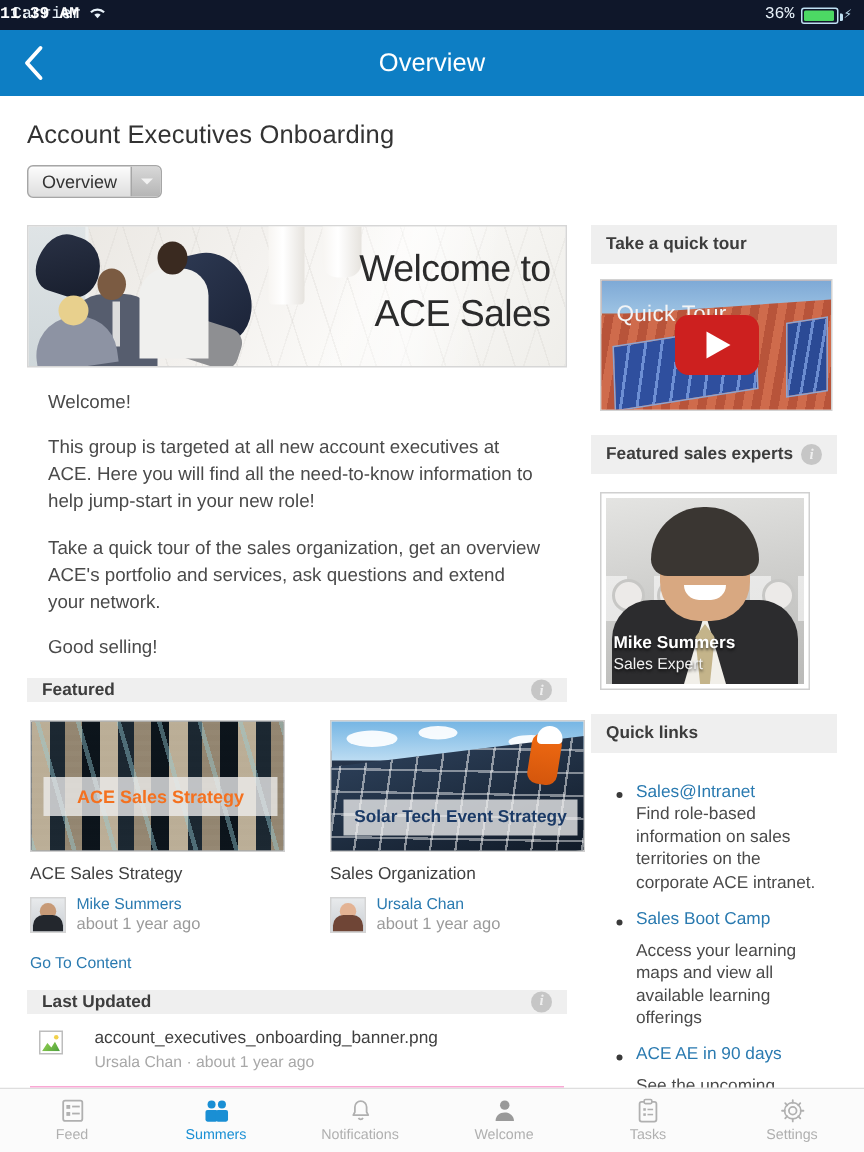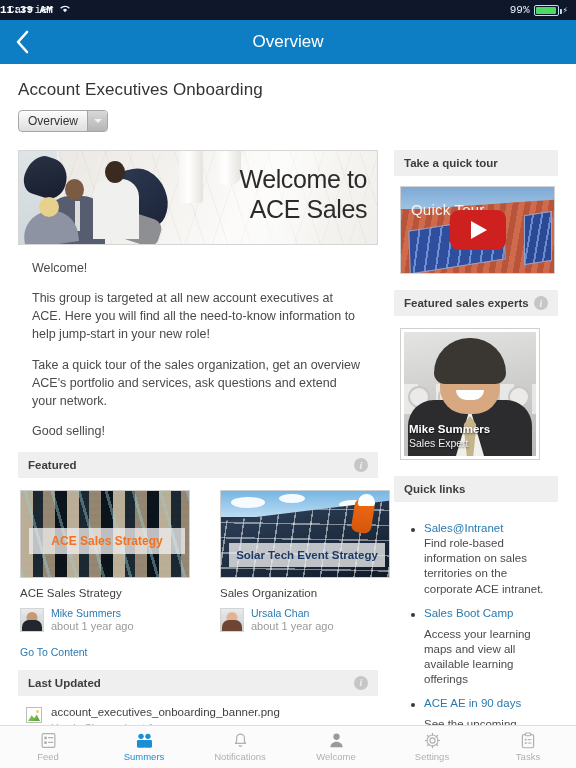--- a/index.html
+++ b/index.html
@@ -117,21 +117,21 @@
     font-size: 25px; line-height: 1.18; color: #2b2b2b; font-weight: 300;
     letter-spacing: -0.4px;
   }
 
   
   .welcome { padding: 14px 14px 0 14px; }
   .welcome p { font-size: 12.5px; color: #4a4a4a; line-height: 1.45; margin-bottom: 12px; }
 
   
   .sec-head {
-    background: #efefef; height: 26px; display: flex; align-items: center;
+    background: #efefef; height: 16px; display: flex; align-items: center;
     padding: 0 10px; margin-top: 10px;
   }
   .sec-head .t { font-size: 11.5px; color: #3d3d3d; font-weight: bold; }
   .info-icon {
     margin-left: auto; width: 14px; height: 14px; border-radius: 50%;
     background: #c6c6c6; color: #efefef; font-size: 10px; font-style: italic;
     font-family: "Liberation Serif", serif; font-weight: bold;
     display: flex; align-items: center; justify-content: center; cursor: pointer;
   }
 
@@ -181,21 +181,21 @@
   .avatar .torso { position:absolute; left:50%; transform:translateX(-50%); bottom:0; width:20px; height:11px; border-radius:7px 7px 0 0; }
   .avatar.a1 .face { background:#c79a77; } .avatar.a1 .torso { background:#23272d; }
   .avatar.a2 .face { background:#e3b394; } .avatar.a2 .torso { background:#6f4536; }
   .byline .meta { line-height: 1.25; }
   .byline .nm { font-size: 10.5px; color: #2a7ab0; cursor:pointer; }
   .byline .tm { font-size: 11px; color: #9a9a9a; }
   .goto { font-size: 10.5px; color: #2a7ab0; margin-top: 12px; cursor: pointer; display:inline-block;}
 
   
   .lu-list { padding: 0 2px; }
-  .lu-item { display: flex; gap: 9px; padding: 10px 4px 10px 6px; border-bottom: 4px solid #f9a8d4; align-items: flex-start; cursor: pointer;}
+  .lu-item { display: flex; gap: 21px; padding: 10px 4px 10px 6px; border-bottom: 4px solid #f9a8d4; align-items: flex-start; cursor: pointer;}
   .lu-ico { width: 16px; height: 16px; flex: 0 0 16px; margin-top: 1px; position: relative; }
   .ico-image { border: 1px solid #bdbdbd; background: #fff; }
   .ico-image::after { content:""; position:absolute; left:1px; right:1px; bottom:1px; height:8px;
      background: linear-gradient(135deg,#7fc24a 40%, #4a9e3c); clip-path: polygon(0 100%, 30% 30%, 52% 68%, 72% 20%, 100% 100%); }
   .ico-image::before { content:""; position:absolute; right:2px; top:2px; width:3px;height:3px;border-radius:50%;background:#f2d14b;}
   .lu-name { font-size: 11.5px; color: #3f3f3f; }
   .lu-sub { font-size: 10.5px; color: #a8a8a8; margin-top: 4px; }
 
   
   .side-head {
@@ -277,21 +277,21 @@
       <span>Carrier</span>
       <span class="wifi">
         <svg width="12" height="9" viewBox="0 0 12 9">
             <path d="M6 8.2 3.9 5.9a3 3 0 0 1 4.2 0z" fill="#e8f2fa"></path>
             <path d="M6 3.1c1.5 0 2.9.6 3.9 1.6l1-1A6.9 6.9 0 0 0 6 1.7 6.9 6.9 0 0 0 1.1 3.7l1 1A5.5 5.5 0 0 1 6 3.1z" fill="#e8f2fa"></path>
           </svg>
       </span>
     </div>
     <div class="sb-center">11:39 AM</div>
     <div class="sb-right">
-      <span>99%</span>
+      <span>36%</span>
       <span class="battery">
           <i></i>
         </span>
       <span class="bolt">⚡</span>
     </div>
   </div>
 
   <div class="navbar">
     <div class="nav-back">
       <svg width="14" height="24" viewBox="0 0 14 24">
@@ -516,36 +516,36 @@
 
     <div class="tab">
       <svg width="17" height="17" viewBox="0 0 20 20">
         <circle cx="10" cy="5.6" r="3.7" fill="#9a9a9a"></circle>
         <path d="M2.8 18c0-4 3.2-6.6 7.2-6.6s7.2 2.6 7.2 6.6z" fill="#9a9a9a"></path>
       </svg>
       <span class="lbl">Welcome</span>
     </div>
 
     <div class="tab">
-      <svg width="17" height="17" viewBox="0 0 20 20">
-        <circle cx="10" cy="10" r="3" fill="none" stroke="#b0b0b0" stroke-width="1.4"></circle>
-        <g stroke="#b0b0b0" stroke-width="1.4" stroke-linecap="round">
-          <path d="M10 1.6v2.2M10 16.2v2.2M1.6 10h2.2M16.2 10h2.2M4.1 4.1l1.6 1.6M14.3 14.3l1.6 1.6M15.9 4.1l-1.6 1.6M5.7 14.3l-1.6 1.6"></path>
-        </g>
-        <circle cx="10" cy="10" r="6.4" fill="none" stroke="#b0b0b0" stroke-width="1.3"></circle>
-      </svg>
-      <span class="lbl">Settings</span>
-    </div>
-
-    <div class="tab">
       <svg width="16" height="17" viewBox="0 0 18 20">
         <rect x="2.4" y="3" width="13.2" height="15.5" rx="1.6" fill="none" stroke="#b0b0b0" stroke-width="1.4"></rect>
         <rect x="6" y="1.2" width="6" height="3.2" rx="1" fill="#fbfbfb" stroke="#b0b0b0" stroke-width="1.3"></rect>
         <rect x="5.3" y="8" width="2" height="2" fill="#b0b0b0"></rect>
           <rect x="8.6" y="8.4" width="4.4" height="1.2" fill="#b0b0b0"></rect>
         <rect x="5.3" y="12" width="2" height="2" fill="#b0b0b0"></rect>
           <rect x="8.6" y="12.4" width="4.4" height="1.2" fill="#b0b0b0"></rect>
       </svg>
       <span class="lbl">Tasks</span>
     </div>
 
+    <div class="tab">
+      <svg width="17" height="17" viewBox="0 0 20 20">
+        <circle cx="10" cy="10" r="3" fill="none" stroke="#b0b0b0" stroke-width="1.4"></circle>
+        <g stroke="#b0b0b0" stroke-width="1.4" stroke-linecap="round">
+          <path d="M10 1.6v2.2M10 16.2v2.2M1.6 10h2.2M16.2 10h2.2M4.1 4.1l1.6 1.6M14.3 14.3l1.6 1.6M15.9 4.1l-1.6 1.6M5.7 14.3l-1.6 1.6"></path>
+        </g>
+        <circle cx="10" cy="10" r="6.4" fill="none" stroke="#b0b0b0" stroke-width="1.3"></circle>
+      </svg>
+      <span class="lbl">Settings</span>
+    </div>
+
   </div>
 </div>
 
 </body></html>

